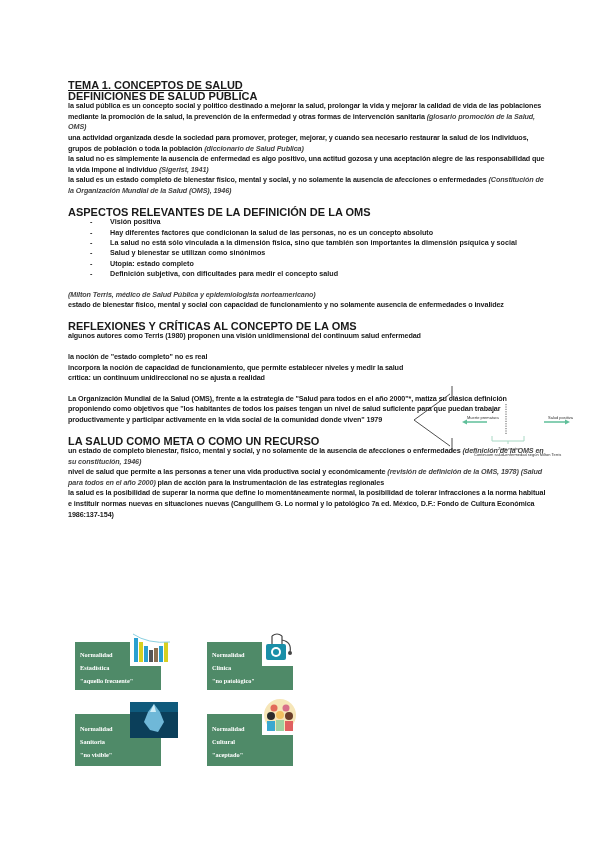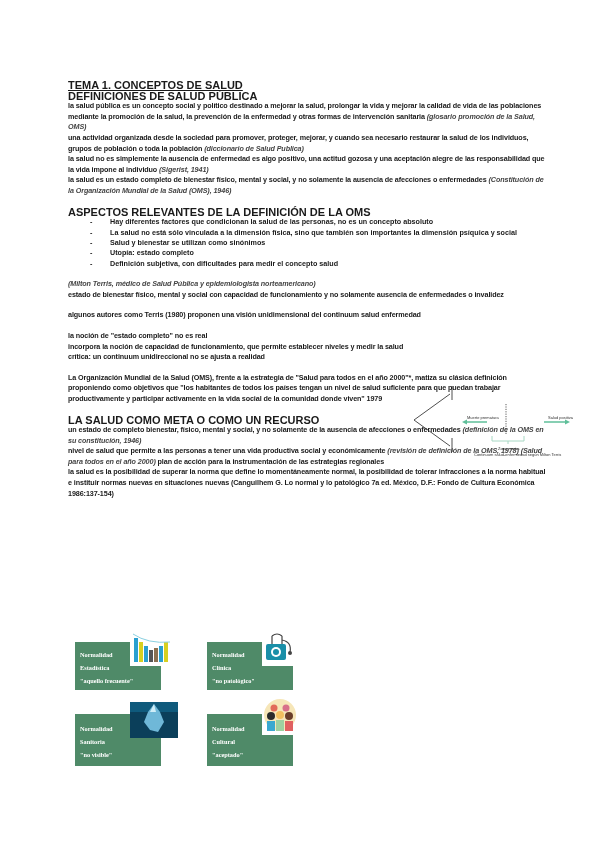--- a/index.html
+++ b/index.html
@@ -31,31 +31,33 @@
   <p class="h h-u">TEMA 1. CONCEPTOS DE SALUD</p>
   <p class="h">DEFINICIONES DE SALUD PÚBLICA</p>
   <p class="p"><span>la salud pública es un concepto social y político destinado a mejorar la salud, prolongar la vida y mejorar la calidad de vida de las poblaciones mediante la promoción de la salud, la prevención de la enfermedad y otras formas de intervención sanitaria </span><span class="cite">(glosario promoción de la Salud, OMS)</span></p>
   <p class="p"><span>una actividad organizada desde la sociedad para promover, proteger, mejorar, y cuando sea necesario restaurar la salud de los individuos, grupos de población o toda la población </span><span class="cite">(diccionario de Salud Publica)</span></p>
   <p class="p"><span>la salud no es simplemente la ausencia de enfermedad es algo positivo, una actitud gozosa y una aceptación alegre de las responsabilidad que la vida impone al individuo </span><span class="cite">(Sigerist, 1941)</span></p>
   <p class="p"><span>la salud es un estado completo de bienestar físico, mental y social, y no solamente la ausencia de afecciones o enfermedades </span><span class="cite">(Constitución de la Organización Mundial de la Salud (OMS), 1946)</span></p>
 
   <div class="gap"></div>
   <p class="h">ASPECTOS RELEVANTES DE LA DEFINICIÓN DE LA OMS</p>
   <ul class="bullets">
+    <li>Visión positiva</li>
     <li>Hay diferentes factores que condicionan la salud de las personas, no es un concepto absoluto</li>
     <li>La salud no está sólo vinculada a la dimensión física, sino que también son importantes la dimensión psíquica y social</li>
     <li>Salud y bienestar se utilizan como sinónimos</li>
     <li>Utopía: estado completo</li>
     <li>Definición subjetiva, con dificultades para medir el concepto salud</li>
   </ul>
   <div class="gap"></div>
   <p class="p cite">(Milton Terris, médico de Salud Pública y epidemiologista norteamericano)</p>
   <p class="p">estado de bienestar físico, mental y social con capacidad de funcionamiento y no solamente ausencia de enfermedades o invalidez</p>
 
   <div class="gap"></div>
+  <p class="h">REFLEXIONES Y CRÍTICAS AL CONCEPTO DE LA OMS</p>
   <p class="p">algunos autores como Terris (1980) proponen una visión unidimensional del continuum salud enfermedad</p>
   <div class="gap"></div>
   <p class="p with-diagram">la noción de "estado completo" no es real</p>
   <p class="p with-diagram">incorpora la noción de capacidad de funcionamiento, que permite establecer niveles y medir la salud</p>
   <p class="p with-diagram">crítica: un continuum unidireccional no se ajusta a realidad</p>
   <div class="gap"></div>
   <p class="p">La Organización Mundial de la Salud (OMS), frente a la estrategia de "Salud para todos en el año 2000"*, matiza su clásica definición proponiendo como objetivos que "los habitantes de todos los países tengan un nivel de salud suficiente para que puedan trabajar productivamente y participar activamente en la vida social de la comunidad donde viven" 1979</p>
 
   <div class="gap"></div>
   <p class="h">LA SALUD COMO META O COMO UN RECURSO</p>

